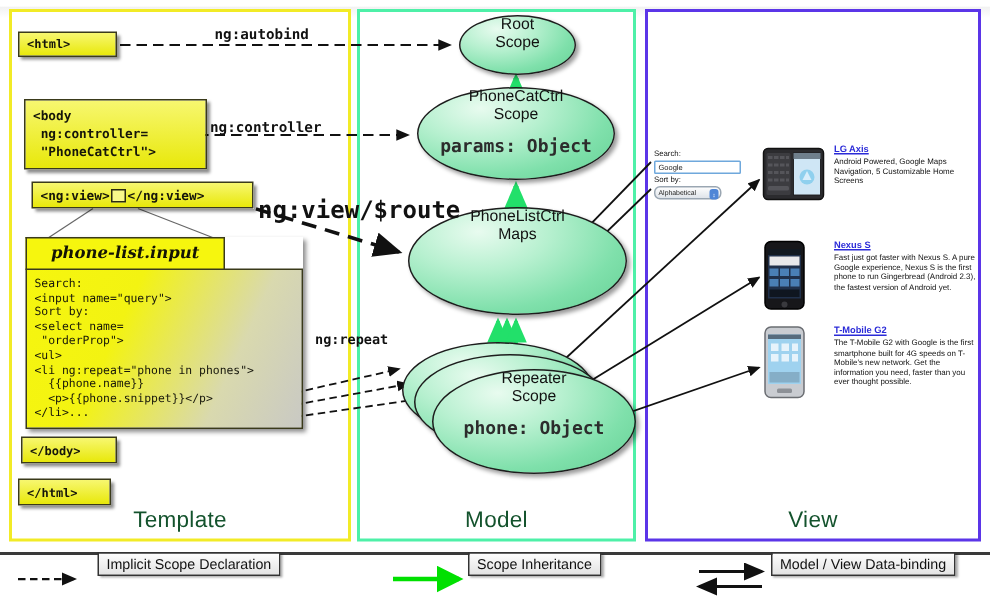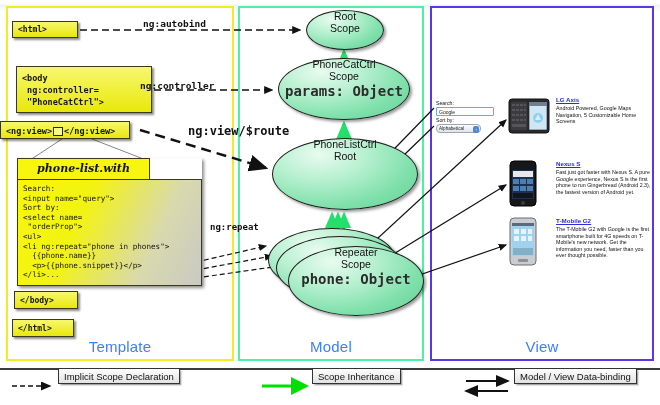--- a/index.html
+++ b/index.html
@@ -8,36 +8,36 @@
 
   #stage{position:absolute;left:0;top:0;width:660px;height:405px;
          background:linear-gradient(#ffffff 0px,#ffffff 4px,#f2f2f2 5px,#ffffff 12px);}
 
   
   .panel{position:absolute;background:#fff;box-sizing:border-box;}
   #panel-template{left:6px;  top:6px; width:228px;height:355px;border:2px solid #f2eb26;}
   #panel-model{   left:238px;top:6px; width:186px;height:355px;border:2px solid #4ef0a8;}
   #panel-view{    left:430px;top:6px; width:224px;height:355px;border:2px solid #5b35e8;}
 
-  .panel-label{position:absolute;font-size:15px;color:#3b82f6;text-align:center;
+  .panel-label{position:absolute;font-size:15px;color:#14532d;text-align:center;
                width:100%;bottom:4px;letter-spacing:.2px;}
 
   
   #wires{position:absolute;left:0;top:0;width:660px;height:405px;pointer-events:none;}
 
   
   .ybox{position:absolute;background:#f3f312;border:1.6px solid #3a3a1a;
         box-shadow:2px 2px 2px rgba(0,0,0,.45);
         font-family:"DejaVu Sans Mono",monospace;font-weight:bold;
         color:#15150a;box-sizing:border-box;}
   #tag-html{left:12px;  top:21px; width:66px;height:17px;font-size:8px;
             padding:3px 0 0 5px;background:linear-gradient(#f7f770,#e8e80a);}
-  #tag-body{left:16px;  top:66px; width:136px;height:47px;font-size:8.5px;
+  #tag-body{left:16px;  top:66px; width:122px;height:47px;font-size:8.5px;
             padding:5px 0 0 5px;line-height:12px;background:linear-gradient(#f7f770,#e8e80a);}
-  #tag-ngview{left:0;top:121px;width:130px;height:18px;font-size:8.5px;
+  #tag-ngview{left:21px;top:121px;width:148px;height:18px;font-size:8.5px;
             padding:4px 0 0 5px;background:linear-gradient(#f7f770,#e8e80a);
             white-space:nowrap;}
   #tag-bodyclose{left:14px;top:291px;width:64px;height:18px;font-size:8px;
             padding:4px 0 0 5px;background:linear-gradient(#f7f770,#e8e80a);}
   #tag-htmlclose{left:12px;top:319px;width:62px;height:18px;font-size:8px;
             padding:4px 0 0 5px;background:linear-gradient(#f7f770,#e8e80a);}
 
   .ngview-sq{display:inline-block;width:8px;height:7px;border:1.3px solid #2a2a10;
              background:#f9f98a;vertical-align:middle;margin:0 1px;}
 
@@ -56,21 +56,21 @@
   #note-code{font-family:"DejaVu Sans Mono",monospace;font-size:7.6px;
         line-height:9.6px;color:#15150a;white-space:pre;}
 
   
   .ell{position:absolute;border-radius:50%;border:1.4px solid #1d1d1d;
        background:radial-gradient(ellipse at 32% 22%,#e8fbef 0%,#b6f0cf 34%,#7fe0ab 68%,#63cf93 100%);
        box-shadow:2px 2px 3px rgba(0,0,0,.4);box-sizing:border-box;
        display:flex;flex-direction:column;align-items:center;}
   .ell .nm{font-size:10.5px;color:#111;text-align:center;line-height:11.5px;}
   .ell .pr{font-family:"DejaVu Sans Mono",monospace;font-weight:bold;
-           font-size:14px;color:#2c2c2c;text-align:center;line-height:10.2px;margin-top:4px;}
+           font-size:12px;color:#2c2c2c;text-align:center;line-height:10.2px;margin-top:10px;}
 
   #sc-root{left:306px;top:10px;width:78px;height:40px;}
   #sc-cat{ left:278px;top:58px;width:132px;height:62px;}
   #sc-list{left:272px;top:138px;width:146px;height:72px;}
 
   #rep-wrap{position:absolute;left:268px;top:228px;width:156px;height:96px;}
   #rep-a{position:absolute;left:0px; top:0px; width:128px;height:64px;}
   #rep-b{position:absolute;left:8px; top:8px; width:128px;height:64px;}
   #rep-c{position:absolute;left:20px;top:18px;width:136px;height:70px;}
 
@@ -94,21 +94,21 @@
   .ph-snip{position:absolute;left:48px;top:9px;width:98px;font-size:5.3px;
            line-height:6.6px;color:#111;}
 
   .handset{position:absolute;left:0;top:0;}
 
   
   .wlabel{position:absolute;font-family:"DejaVu Sans Mono",monospace;font-weight:bold;
           color:#111;}
   #lb-autobind{left:143px;top:18px;font-size:9.5px;text-align:center;}
   #lb-controller{left:140px;top:80px;font-size:9.5px;}
-  #lb-route{left:172px;top:124px;font-size:12px;margin-left:16px;}
+  #lb-route{left:172px;top:130px;font-size:16px;}
   #lb-repeat{left:210px;top:222px;font-size:9px;}
 
   
   #legend{position:absolute;left:0;top:368px;width:660px;height:37px;}
   .lg-box{position:absolute;top:0;height:16px;border:1.5px solid #333;
           background:linear-gradient(#fdfdfd,#e3e3e3);
           box-shadow:1.5px 1.5px 1.5px rgba(0,0,0,.35);
           font-size:9.5px;color:#111;line-height:15px;padding:0 5px;
           box-sizing:border-box;white-space:nowrap;}
   #lg-sep{position:absolute;left:0;top:0;width:660px;height:2px;background:#3a3a3a;}
@@ -171,21 +171,21 @@
   <div class="ybox" id="tag-html">&lt;html&gt;</div>
 
   <div class="ybox" id="tag-body" style="white-space:pre;">&lt;body
  ng:controller=
  "PhoneCatCtrl"&gt;</div>
 
   <div class="ybox" id="tag-ngview"><span>&lt;ng:view&gt;</span><span class="ngview-sq"></span><span>&lt;/ng:view&gt;</span></div>
 
   <div id="note">
     <div id="note-head">
-      <div id="note-title">phone-list.with</div>
+      <div id="note-title">phone-list.input</div>
     </div>
     <div id="note-body">
       <div id="note-code">Search:
 &lt;input name="query"&gt;
 Sort by:
 &lt;select name=
  "orderProp"&gt;
 &lt;ul&gt;
 &lt;li ng:repeat="phone in phones"&gt;
   {{phone.name}}
@@ -203,21 +203,21 @@
   </div>
 
   <div class="ell" id="sc-cat">
     <div class="nm" style="white-space:pre-line;">PhoneCatCtrl
 Scope</div>
     <div class="pr" style="white-space:pre-line;">params: Object</div>
   </div>
 
   <div class="ell" id="sc-list">
     <div class="nm" style="white-space:pre-line;">PhoneListCtrl
-Root</div>
+Maps</div>
   </div>
 
   <div id="rep-wrap">
     <div class="ell" id="rep-a"></div>
     <div class="ell" id="rep-b"></div>
     <div class="ell" id="rep-c">
       <div class="nm" style="white-space:pre-line;">Repeater
 Scope</div>
       <div class="pr" style="white-space:pre-line;">phone: Object</div>
     </div>
@@ -324,18 +324,18 @@
       </defs>
 
       <path d="M12,18 L50,18" stroke="#111" stroke-width="1.5" fill="none" stroke-dasharray="5,3" marker-end="url(#lgDark)"></path>
 
       <path d="M262,18 L306,18" stroke="#00e000" stroke-width="3" fill="none" marker-end="url(#lgGreen)"></path>
 
       <path d="M466,13 L508,13" stroke="#111" stroke-width="2" fill="none" marker-end="url(#lgDark)"></path>
       <path d="M508,23 L466,23" stroke="#111" stroke-width="2" fill="none" marker-end="url(#lgDark)"></path>
     </svg>
 
-    <div class="lg-box" style="left:58px;">Implicit Scope Declaration</div>
+    <div class="lg-box" style="left:65px;">Implicit Scope Declaration</div>
     <div class="lg-box" style="left:312px;">Scope Inheritance</div>
     <div class="lg-box" style="left:514px;">Model / View Data-binding</div>
   </div>
 
 </div>
 
 </body></html>

